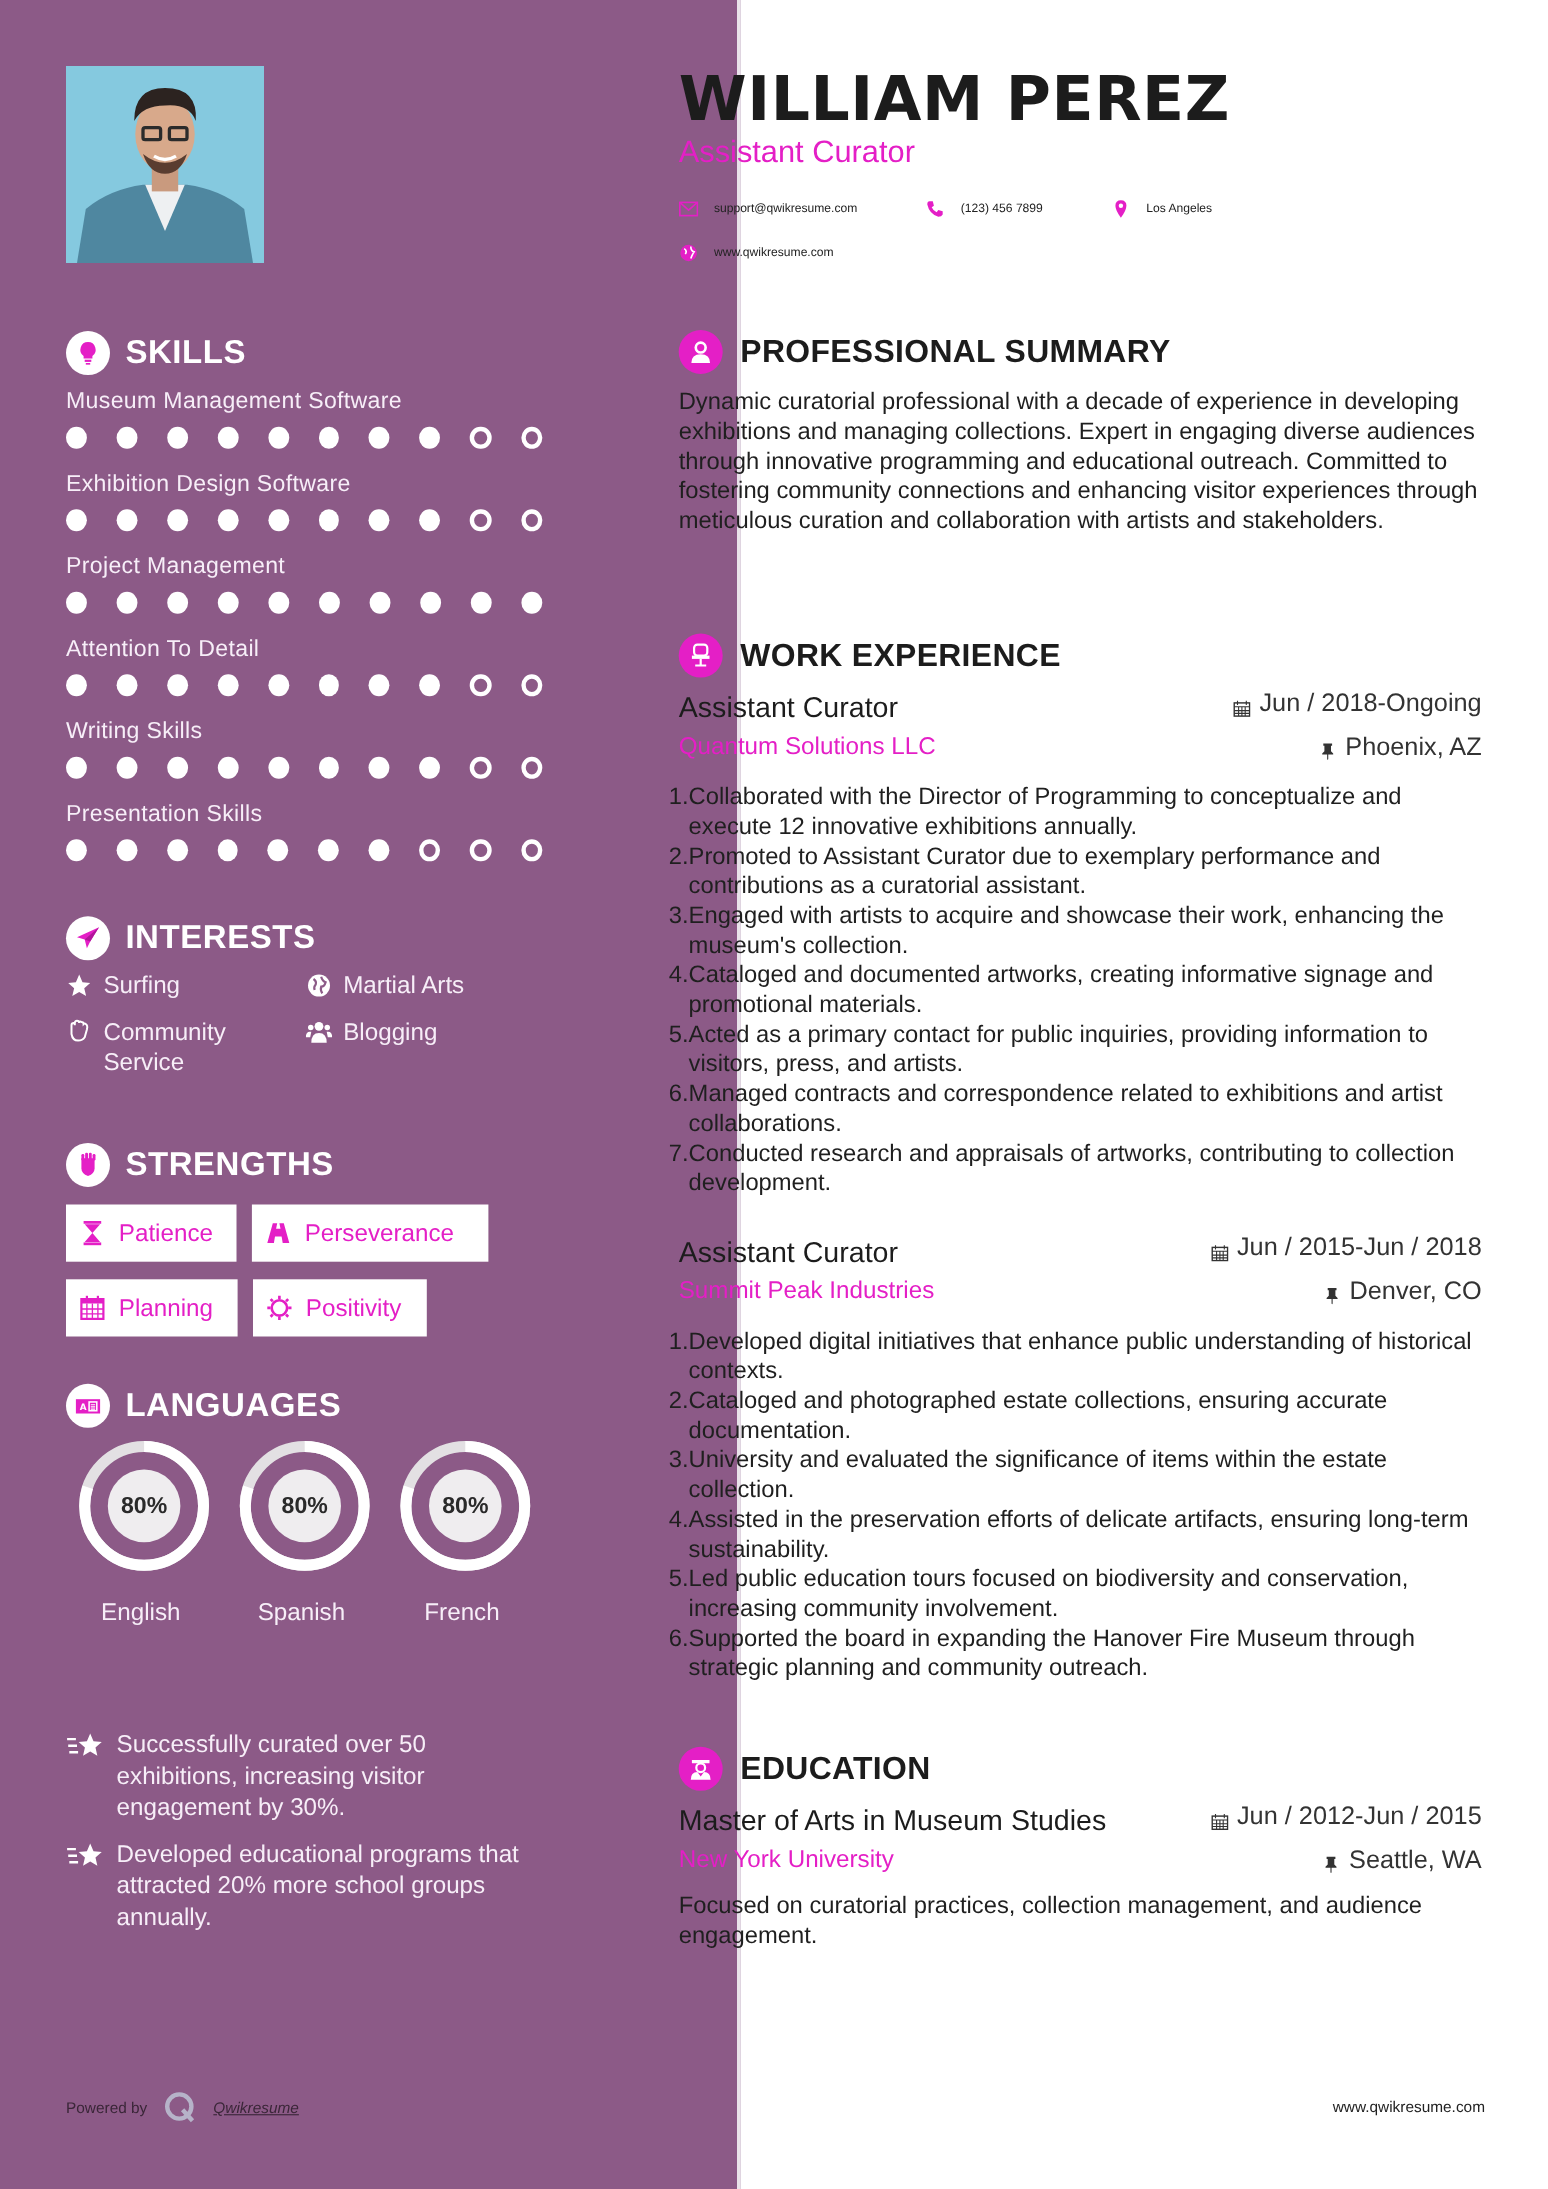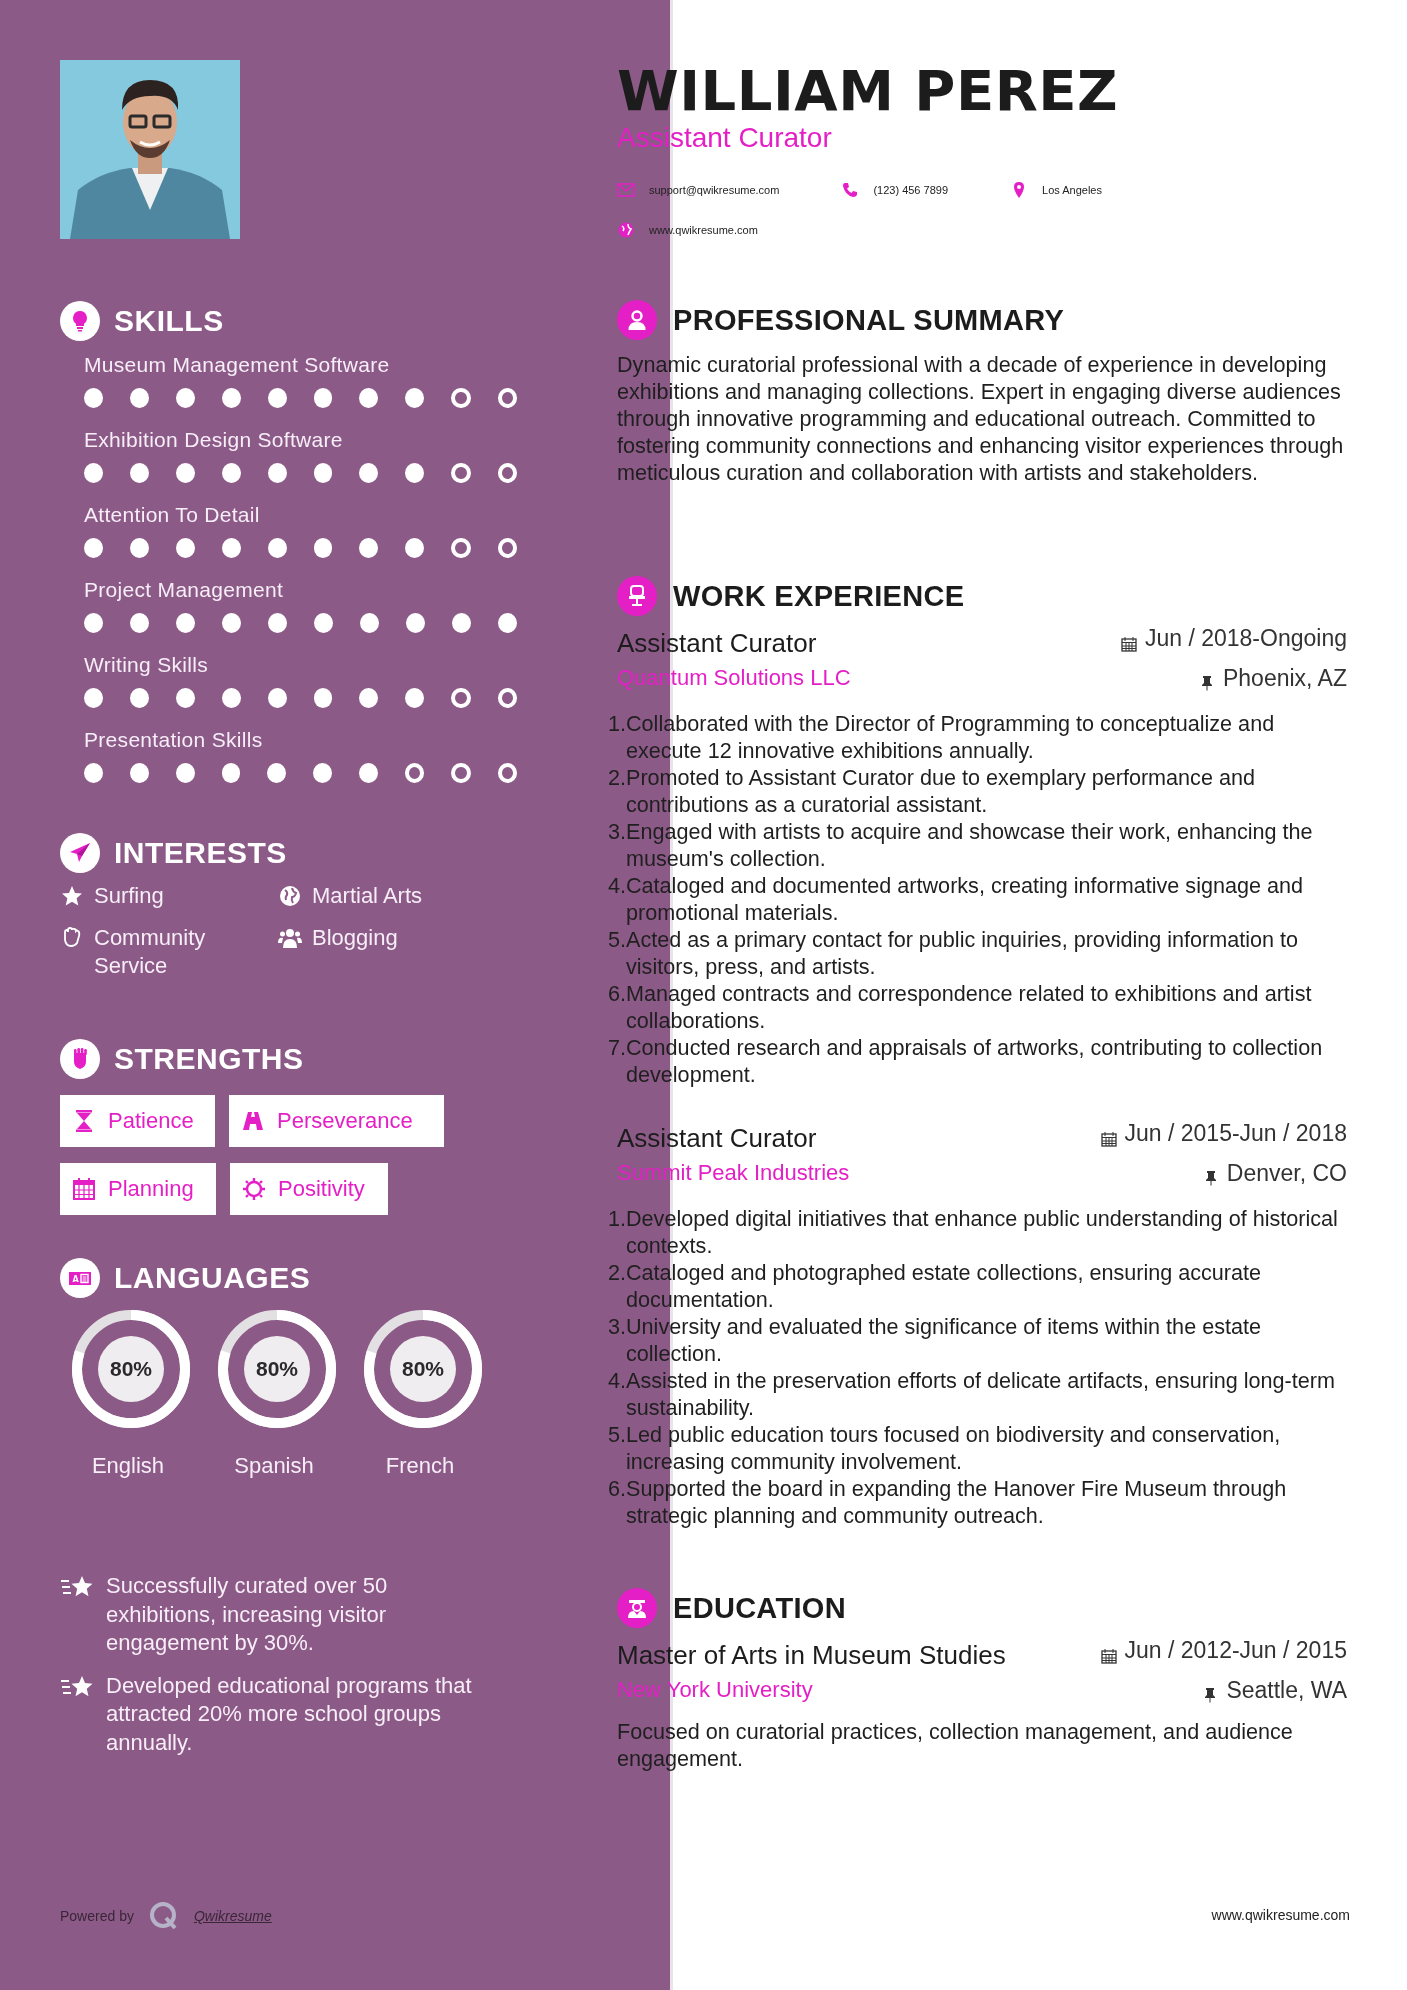--- a/index.html
+++ b/index.html
@@ -10,21 +10,21 @@
   .sidebar { position: absolute; left: 0; top: 0; width: 673px; height: 1990px; background: #8c5a87; color: #ffffff; }
   .sidebar::after { content: ""; position: absolute; right: 0; top: 0; width: 3px; height: 100%; background: #e9e3ea; }
   .photo { position: absolute; left: 60px; top: 60px; width: 180px; height: 179px; background: #85c9df; overflow: hidden; }
   .photo svg { width: 100%; height: 100%; display: block; }
 
   .side-sec-head { position: absolute; left: 60px; display: flex; align-items: center; }
   .side-icon { width: 40px; height: 40px; border-radius: 50%; background: #ffffff; display: flex; align-items: center; justify-content: center; margin-right: 14px; }
   .side-icon svg { width: 24px; height: 24px; }
   .side-sec-title { font-size: 30px; font-weight: bold; letter-spacing: 0.5px; color: #ffffff; }
 
-  .skills { position: absolute; left: 60px; top: 352px; width: 460px; margin-left: 24px; }
+  .skills { position: absolute; left: 60px; top: 352px; width: 460px; }
   .skill { height: 75px; }
   .skill-name { font-size: 21px; color: #f7eef8; line-height: 26px; letter-spacing: 0.3px; }
   .dots { display: flex; margin-top: 10px; }
   .dot { width: 20px; height: 20px; border-radius: 50%; margin-right: 27px; background: #ffffff; }
   .dot.empty { background: transparent; border: 4px solid #ffffff; }
 
   .interests { position: absolute; left: 60px; top: 882px; width: 460px; display: grid; grid-template-columns: 218px 220px; row-gap: 14px; }
   .interest { display: flex; align-items: flex-start; font-size: 22px; color: #f7eef8; line-height: 28px; }
   .interest .ico { width: 24px; height: 24px; margin-right: 10px; margin-top: 2px; flex: none; }
   .interest .ico svg { width: 24px; height: 24px; }
@@ -137,47 +137,47 @@
           <span class="dot"></span>
           <span class="dot"></span>
           <span class="dot"></span>
           <span class="dot"></span>
           <span class="dot"></span>
           <span class="dot empty"></span>
           <span class="dot empty"></span>
         </div>
       </div>
       <div class="skill">
+        <div class="skill-name">Project Management</div>
+        <div class="dots">
+          <span class="dot"></span>
+          <span class="dot"></span>
+          <span class="dot"></span>
+          <span class="dot"></span>
+          <span class="dot"></span>
+          <span class="dot"></span>
+          <span class="dot"></span>
+          <span class="dot"></span>
+          <span class="dot"></span>
+          <span class="dot"></span>
+        </div>
+      </div>
+      <div class="skill">
         <div class="skill-name">Attention To Detail</div>
         <div class="dots">
           <span class="dot"></span>
           <span class="dot"></span>
           <span class="dot"></span>
           <span class="dot"></span>
           <span class="dot"></span>
           <span class="dot"></span>
           <span class="dot"></span>
           <span class="dot"></span>
           <span class="dot empty"></span>
           <span class="dot empty"></span>
-        </div>
-      </div>
-      <div class="skill">
-        <div class="skill-name">Project Management</div>
-        <div class="dots">
-          <span class="dot"></span>
-          <span class="dot"></span>
-          <span class="dot"></span>
-          <span class="dot"></span>
-          <span class="dot"></span>
-          <span class="dot"></span>
-          <span class="dot"></span>
-          <span class="dot"></span>
-          <span class="dot"></span>
-          <span class="dot"></span>
         </div>
       </div>
       <div class="skill">
         <div class="skill-name">Writing Skills</div>
         <div class="dots">
           <span class="dot"></span>
           <span class="dot"></span>
           <span class="dot"></span>
           <span class="dot"></span>
           <span class="dot"></span>

